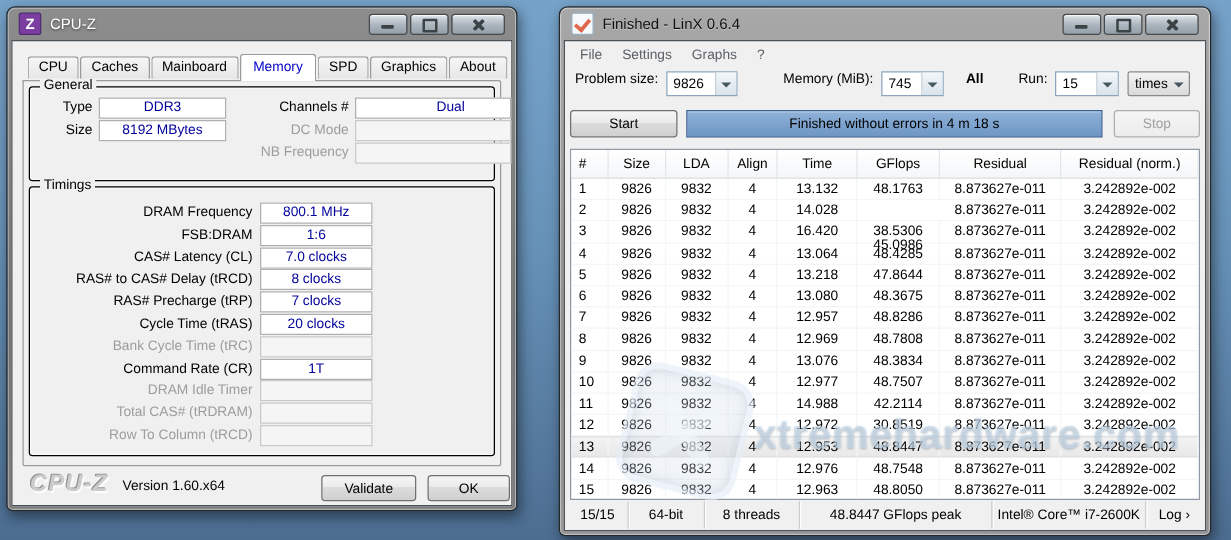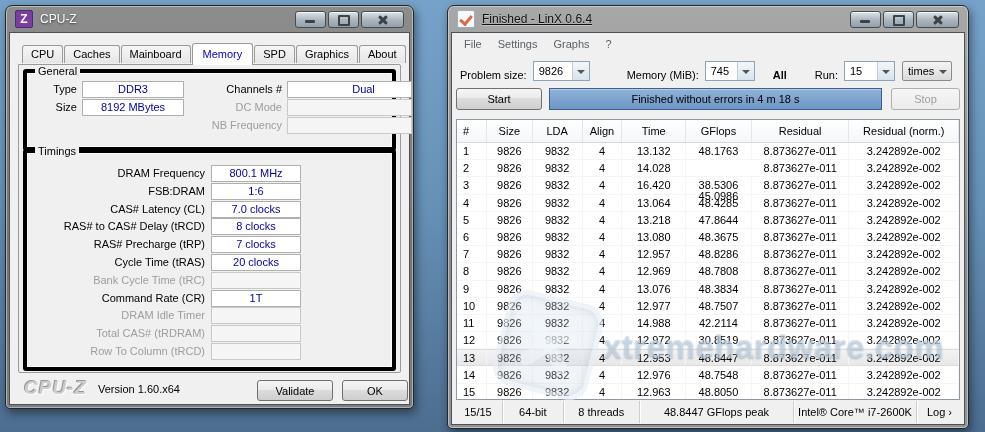--- a/index.html
+++ b/index.html
@@ -12,21 +12,21 @@
   .window{position:absolute;border:1px solid #23282c;border-radius:7px 7px 5px 5px;
           box-shadow:0 0 0 1px rgba(255,255,255,.4) inset,2px 4px 10px rgba(0,0,0,.45);}
   .cpuz-window{left:5px;top:5px;width:407px;height:402px;
           background:linear-gradient(#8d8d8d,#747474 60%,#7e7e7e);}
   .linx-window{left:447px;top:5px;width:520px;height:422px;
           background:linear-gradient(#a8a8a8,#8a8a8a 60%,#939393);}
   .titlebar{position:absolute;left:0;top:0;right:0;height:26px;display:flex;align-items:center;
             padding:0 9px;box-sizing:border-box;gap:7px;}
   .title{font-size:12px;white-space:nowrap;}
   .title.light{color:#fff;text-shadow:0 1px 2px rgba(0,0,0,.55);}
-  .title.dark{color:#101010;text-shadow:0 1px 0 rgba(255,255,255,.35);text-decoration:underline;}
+  .title.dark{color:#101010;text-shadow:0 1px 0 rgba(255,255,255,.35);}
   .winbtns{position:absolute;right:9px;top:5px;display:flex;gap:2px;}
   .winbtn{width:29px;height:15px;border:1px solid #454b4f;border-radius:3px;position:relative;
           background:linear-gradient(#dde3e8,#aab4bd 55%,#93a0aa);
           box-shadow:inset 0 1px 0 rgba(255,255,255,.75);}
   .winbtn.close{width:41px;}
   .glyph-min{position:absolute;left:9px;top:8px;width:10px;height:3px;background:#3c4347;border-radius:1px;}
   .glyph-max{position:absolute;left:9px;top:3px;width:8px;height:7px;border:2px solid #3c4347;border-radius:1px;}
   .glyph-close{position:absolute;left:50%;top:50%;width:11px;height:11px;transform:translate(-50%,-50%);}
   .glyph-close::before,.glyph-close::after{content:"";position:absolute;left:4px;top:0;width:3px;height:11px;
           background:#3c4347;border-radius:1px;}
@@ -38,21 +38,21 @@
   
   .z-icon{width:16px;height:16px;background:var(--cpuz_icon_bg,#7b3da0);border:1px solid #4d2a72;border-radius:2px;
           color:#fff;font-weight:bold;font-size:12px;display:flex;align-items:center;justify-content:center;flex:0 0 auto;}
   .tabs{position:absolute;left:12px;top:12px;height:19px;display:flex;align-items:flex-start;z-index:3;}
   .tab{height:17px;line-height:17px;padding:0 8px;border:1px solid #9a9a9a;border-bottom:none;
        border-radius:3px 3px 0 0;background:linear-gradient(#f6f6f6,#e6e6e6);margin-right:1px;color:#000;}
   .tab.selected{height:21px;line-height:20px;padding:0 10px;margin-top:-2px;background:#fff;
        color:var(--cpuz_selected_tab,#0000c8);position:relative;z-index:4;}
   .tabpage{position:absolute;left:8px;right:8px;top:31px;height:309px;background:#f0f0f0;
        border:1px solid #9a9a9a;border-radius:0 2px 2px 2px;box-sizing:border-box;z-index:2;}
-  .groupbox{position:absolute;left:4px;right:4px;border:4px solid #000000;border-radius:3px;
+  .groupbox{position:absolute;left:4px;right:4px;border:1px solid #000000;border-radius:3px;
        box-shadow:inset 0 0 0 1px rgba(255,255,255,.7);}
   .groupbox .legend{position:absolute;top:-8px;left:8px;background:#f0f0f0;padding:0 3px;font-size:11px;}
   .gb-general{top:4px;height:74px;}
   .gb-timings{top:84px;height:214px;}
   .g-row{position:absolute;left:6px;right:6px;height:16px;}
   .flabel{position:absolute;top:1px;text-align:right;font-size:11px;line-height:15px;white-space:nowrap;}
   .fbox{position:absolute;top:0;height:15px;background:#fff;border:1px solid #b0b0b0;
         color:var(--cpuz_value,#00009b);text-align:center;font-size:11px;line-height:15px;box-sizing:content-box;}
   .g-left  .flabel{left:0;width:44;}
   .g-left  .flabel{width:44px;}
@@ -74,21 +74,21 @@
   .btn-validate{position:absolute;left:247px;top:8px;width:76px;height:21px;}
   .btn-ok{position:absolute;left:332px;top:8px;width:66px;height:21px;}
 
   
   .check-icon{width:16px;height:16px;background:#f6f9fb;border:1px solid #9ab0c0;border-radius:2px;
        position:relative;flex:0 0 auto;}
   .check-icon::after{content:"";position:absolute;left:4px;top:2px;width:5px;height:9px;
        border:solid var(--linx_check,#e0684a);border-width:0 3px 3px 0;transform:rotate(40deg);}
   .menubar{position:absolute;left:0;top:0;right:0;height:22px;display:flex;align-items:center;padding-left:4px;}
   .menu-item{padding:3px 8px;color:#5b6066;}
-  .ctrl-row{position:absolute;left:0;top:24px;right:0;height:24px;display:flex;align-items:flex-end;
+  .ctrl-row{position:absolute;left:0;top:24px;right:0;height:24px;display:flex;align-items:flex-start;
        padding:0 12px 0 8px;box-sizing:border-box;}
   .ctl-label{white-space:nowrap;}
   .combo{display:flex;height:20px;background:#fff;border:1px solid #8ba4ba;box-sizing:border-box;align-items:center;}
   .combo-val{flex:1;padding-left:5px;font-size:11px;white-space:nowrap;}
   .combo-btn{width:16px;align-self:stretch;background:linear-gradient(#f3f7fa,#d9e3eb);
        border-left:1px solid #c3ced7;position:relative;}
   .combo-btn::after{content:"";position:absolute;left:4px;top:8px;border:4px solid transparent;border-top-color:#47565f;}
   .combo.buttonstyle{border:1px solid #8a8a8a;border-radius:2px;background:linear-gradient(#f4f4f4,#dadada);}
   .combo.buttonstyle .combo-btn{background:transparent;border-left:none;}
   .run-row{position:absolute;left:0;top:54px;right:0;height:24px;display:flex;align-items:center;

